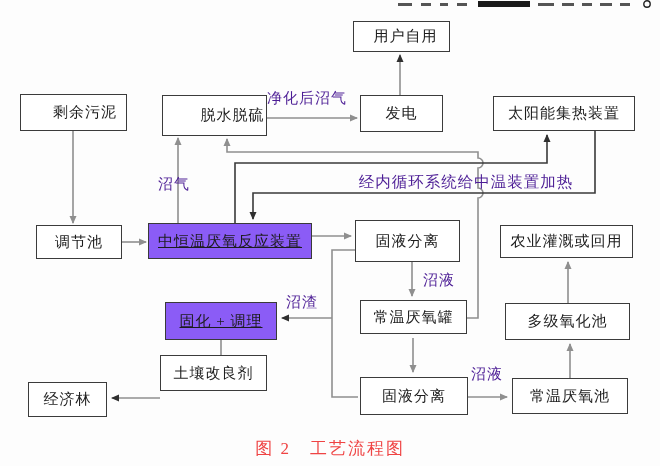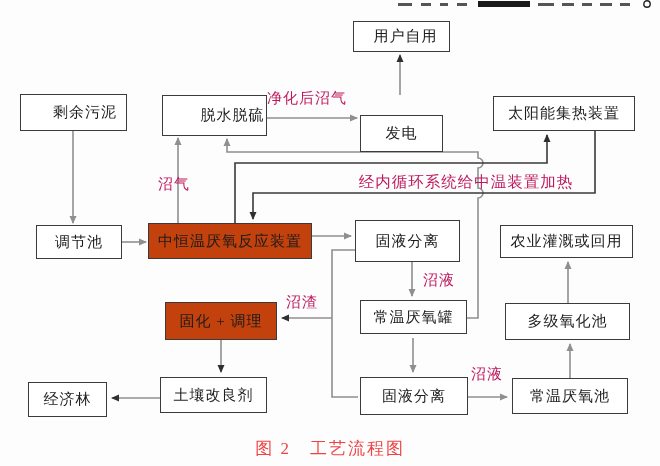--- a/index.html
+++ b/index.html
@@ -8,24 +8,24 @@
     font-family:"Liberation Serif","DejaVu Serif",serif;color:#1c1c1c;
   }
   .stage{position:absolute;left:0;top:0;width:660px;height:466px;}
   svg.wires{position:absolute;left:0;top:0;z-index:1;}
   .node{
     position:absolute;z-index:2;box-sizing:border-box;
     background:#ffffff;border:1.6px solid #3b3b3b;
     display:flex;align-items:center;justify-content:center;
     font-size:15px;line-height:1;white-space:nowrap;letter-spacing:1px;
   }
-  .node.gray{background:#c2410c;border-color:#3a3a3a;}
+  .node.gray{background:#8b5cf6;border-color:#3a3a3a;text-decoration:underline;}
   .flowlabel{
     position:absolute;z-index:3;font-size:15px;line-height:1;white-space:nowrap;
-    letter-spacing:1px;text-align:center;color:#be185d;
+    letter-spacing:1px;text-align:center;color:#4c1d95;
   }
   .flowlabel.long{font-size:15.5px;}
   .caption{
     position:absolute;z-index:3;left:0;top:437px;width:660px;text-align:center;
     font-size:17px;letter-spacing:2px;color:#ef4444;
   }
   .remnant{position:absolute;z-index:3;left:0;top:0;width:660px;height:10px;}
 </style>
 </head>
 <body>
@@ -96,41 +96,41 @@
       <path d="M160,398 H112" stroke="#8f8f8f" marker-end="url(#ad)"></path>
     </g>
   </svg>
 
   <div class="node" style="left:353px;top:21px;width:97px;height:31px;padding-left:8px;">用户自用</div>
 
   <div class="node" style="left:20px;top:94px;width:107px;height:37px;padding-left:23px;">剩余污泥</div>
 
   <div class="node" style="left:162px;top:95px;width:105px;height:41px;padding-left:36px;">脱水脱硫</div>
 
-  <div class="node" style="left:360px;top:95px;width:83px;height:37px;margin-top:20px;">发电</div>
+  <div class="node" style="left:360px;top:95px;width:83px;height:37px;">发电</div>
 
   <div class="node" style="left:493px;top:96px;width:142px;height:35px;">太阳能集热装置</div>
 
   <div class="node" style="left:36px;top:225px;width:86px;height:34px;">调节池</div>
 
   <div class="node gray" style="left:148px;top:223px;width:164px;height:36px;">中恒温厌氧反应装置</div>
 
   <div class="node" style="left:355px;top:220px;width:105px;height:42px;">固液分离</div>
 
   <div class="node" style="left:500px;top:225px;width:133px;height:33px;">农业灌溉或回用</div>
 
   <div class="node gray" style="left:165px;top:302px;width:112px;height:38px;">固化 + 调理</div>
 
   <div class="node" style="left:360px;top:300px;width:107px;height:34px;">常温厌氧罐</div>
 
   <div class="node" style="left:505px;top:303px;width:125px;height:37px;">多级氧化池</div>
 
   <div class="node" style="left:28px;top:382px;width:79px;height:35px;">经济林</div>
 
-  <div class="node" style="left:160px;top:377px;width:107px;height:36px;">土壤改良剂</div>
+  <div class="node" style="left:160px;top:355px;width:107px;height:36px;">土壤改良剂</div>
 
   <div class="node" style="left:360px;top:377px;width:108px;height:38px;">固液分离</div>
 
   <div class="node" style="left:512px;top:378px;width:116px;height:36px;">常温厌氧池</div>
 
   <div class="flowlabel" style="left:266px;top:91px;width:82px;">净化后沼气</div>
 
   <div class="flowlabel" style="left:148px;top:177px;width:52px;">沼气</div>
 
   <div class="flowlabel long" style="left:314px;top:174px;width:224px;margin-left:40px;">经内循环系统给中温装置加热</div>

